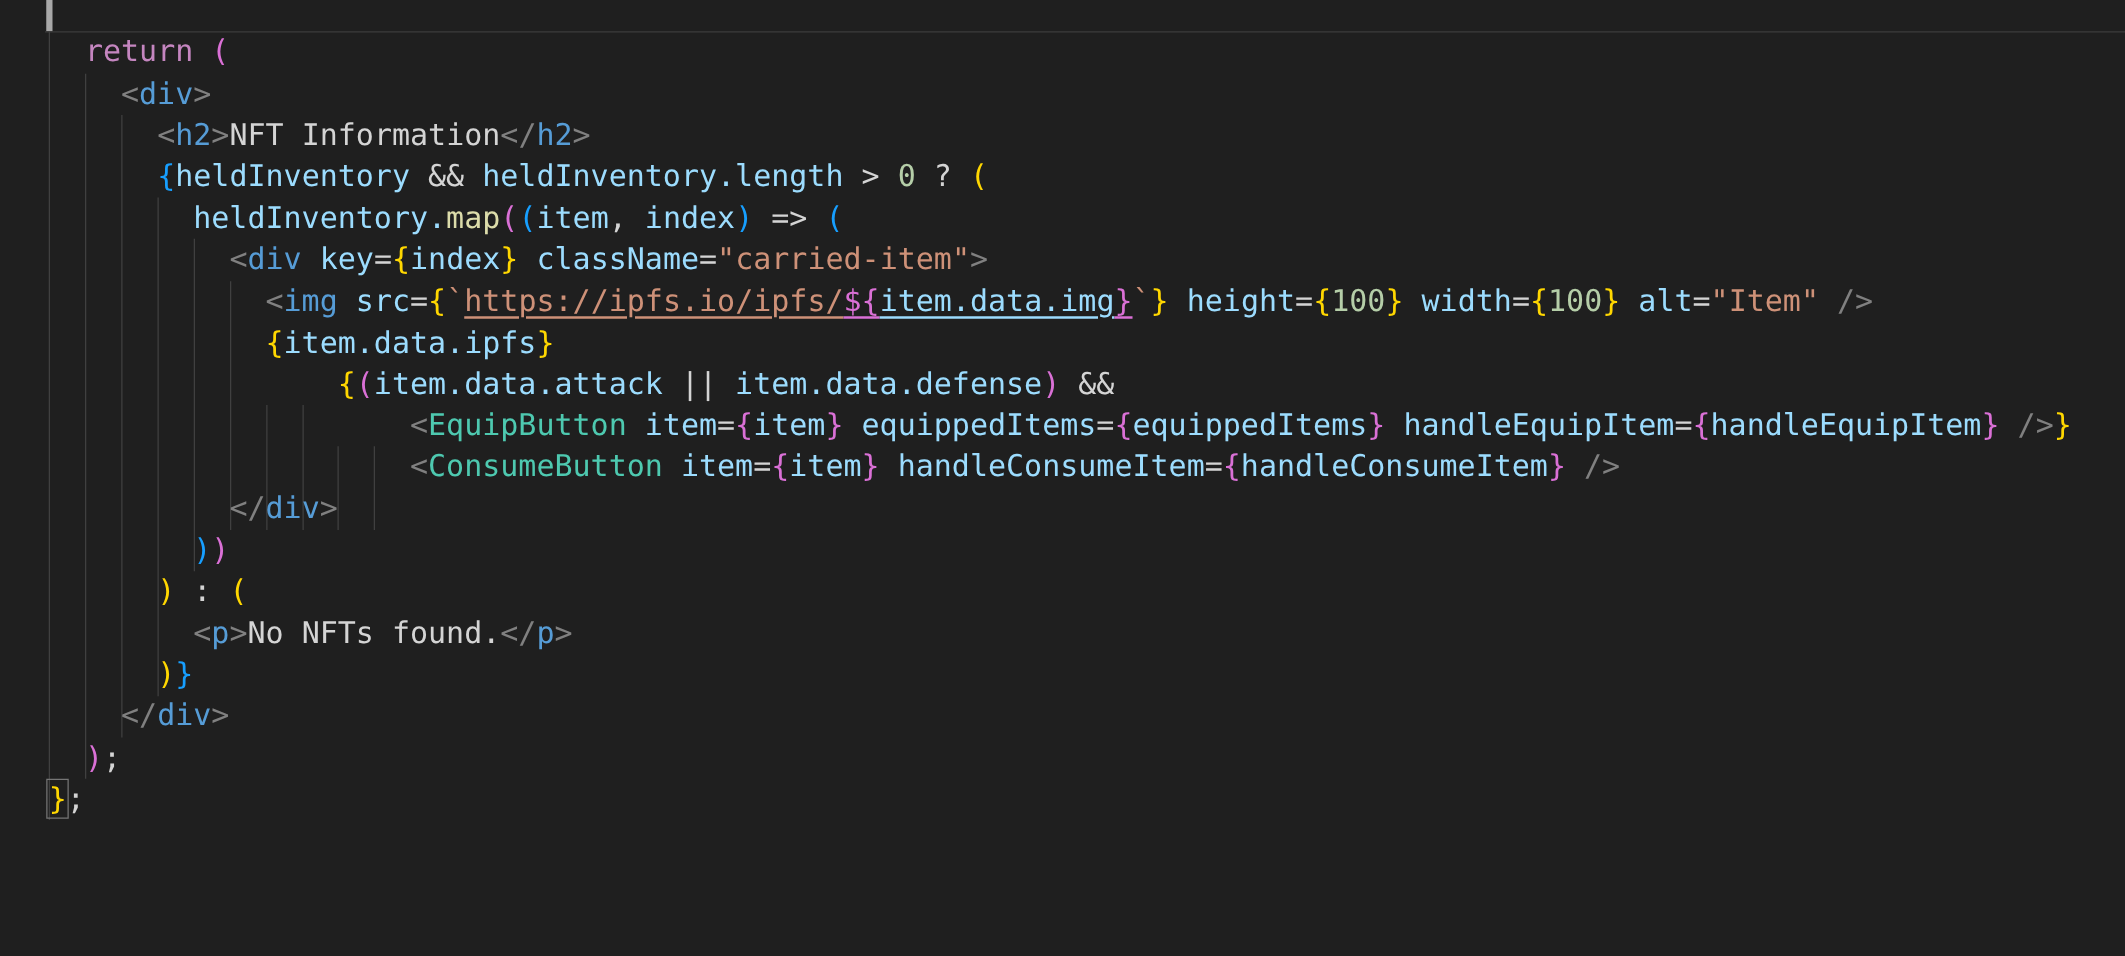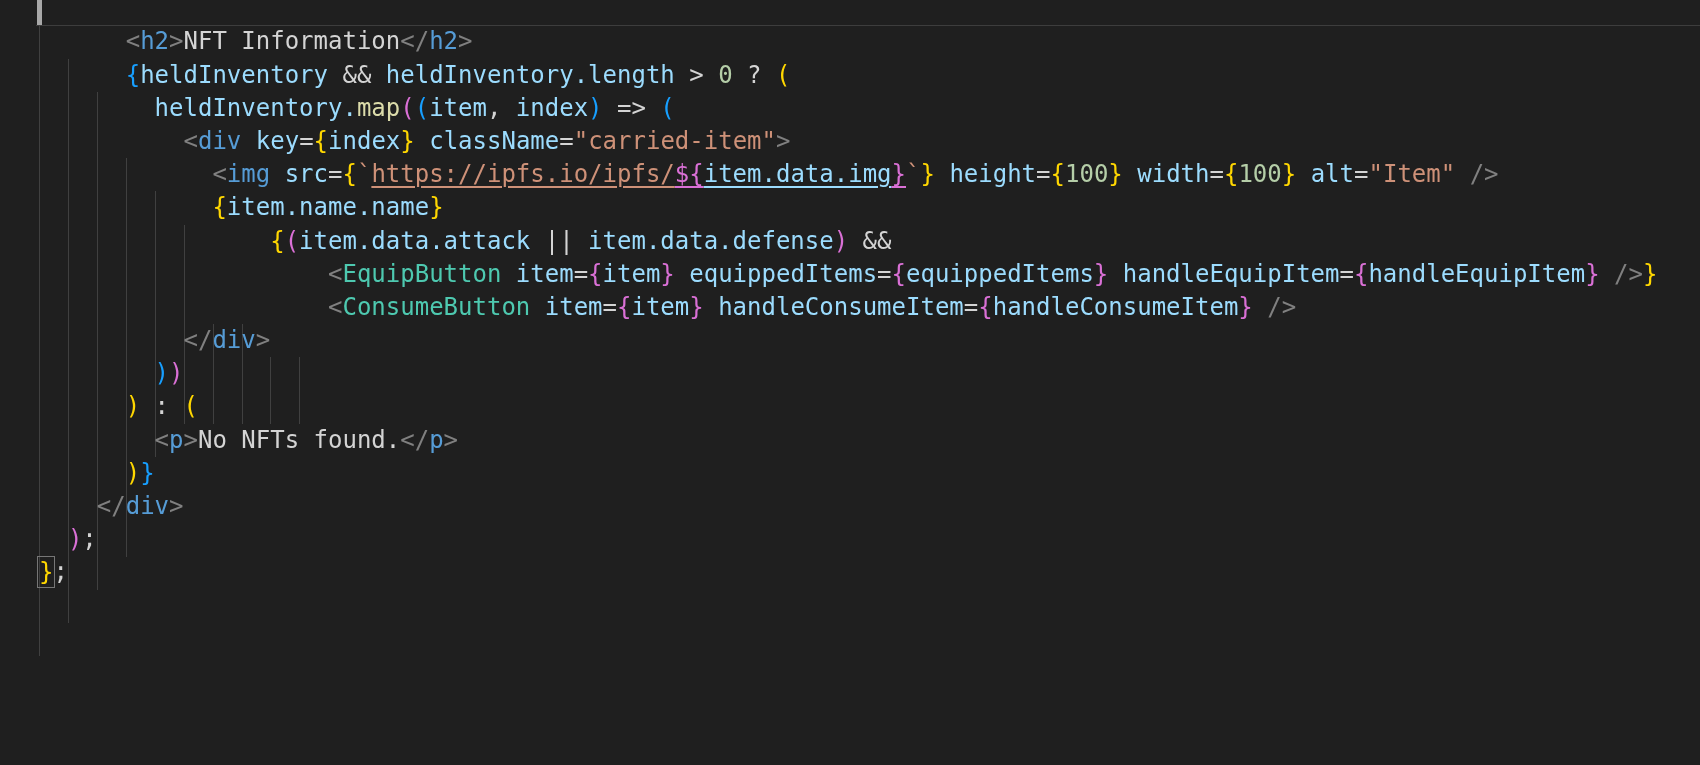--- a/index.html
+++ b/index.html
@@ -26,26 +26,28 @@
       <div class="guide" style="left: 155px; top: 191.4px; height: 265.6px; background: rgb(64, 64, 64);"></div>
       <div class="guide" style="left: 184px; top: 224.6px; height: 199.2px; background: rgb(64, 64, 64);"></div>
       <div class="guide" style="left: 213px; top: 324.2px; height: 99.6px; background: rgb(64, 64, 64);"></div>
       <div class="guide" style="left: 242px; top: 324.2px; height: 99.6px; background: rgb(64, 64, 64);"></div>
       <div class="guide" style="left: 270px; top: 357.4px; height: 66.4px; background: rgb(64, 64, 64);"></div>
       <div class="guide" style="left: 299px; top: 357.4px; height: 66.4px; background: rgb(64, 64, 64);"></div>
     </div>
   <div class="cursor" id="cursor" style="left: 36.5px; top: 0px; width: 5.5px; height: 25px; background: rgb(168, 168, 168);"></div>
   <div class="cl-border" id="clborder" style="left: 36px; top: 25px; width: 1664px; border-top-color: rgb(61, 61, 61);"></div>
   <div class="code" id="code" style="top: 25.4px; left: 39px;">
+      <div class="line"><span style="color: rgb(212, 212, 212);">  </span><span style="color: rgb(197, 134, 192);">return</span><span style="color: rgb(212, 212, 212);"> </span><span style="color: rgb(218, 112, 214);">(</span></div>
+      <div class="line"><span style="color: rgb(212, 212, 212);">    </span><span style="color: rgb(128, 128, 128);">&lt;</span><span style="color: rgb(86, 156, 214);">div</span><span style="color: rgb(128, 128, 128);">&gt;</span></div>
       <div class="line"><span style="color: rgb(212, 212, 212);">      </span><span style="color: rgb(128, 128, 128);">&lt;</span><span style="color: rgb(86, 156, 214);">h2</span><span style="color: rgb(128, 128, 128);">&gt;</span><span style="color: rgb(212, 212, 212);">NFT Information</span><span style="color: rgb(128, 128, 128);">&lt;/</span><span style="color: rgb(86, 156, 214);">h2</span><span style="color: rgb(128, 128, 128);">&gt;</span></div>
       <div class="line"><span style="color: rgb(212, 212, 212);">      </span><span style="color: rgb(23, 159, 255);">{</span><span style="color: rgb(156, 220, 254);">heldInventory</span><span style="color: rgb(212, 212, 212);"> &amp;&amp; </span><span style="color: rgb(156, 220, 254);">heldInventory</span><span style="color: rgb(156, 220, 254);">.</span><span style="color: rgb(156, 220, 254);">length</span><span style="color: rgb(212, 212, 212);"> &gt; </span><span style="color: rgb(181, 206, 168);">0</span><span style="color: rgb(212, 212, 212);"> ? </span><span style="color: rgb(255, 215, 0);">(</span></div>
       <div class="line"><span style="color: rgb(212, 212, 212);">        </span><span style="color: rgb(156, 220, 254);">heldInventory</span><span style="color: rgb(156, 220, 254);">.</span><span style="color: rgb(220, 220, 170);">map</span><span style="color: rgb(218, 112, 214);">(</span><span style="color: rgb(23, 159, 255);">(</span><span style="color: rgb(156, 220, 254);">item</span><span style="color: rgb(212, 212, 212);">, </span><span style="color: rgb(156, 220, 254);">index</span><span style="color: rgb(23, 159, 255);">)</span><span style="color: rgb(212, 212, 212);"> =&gt; </span><span style="color: rgb(23, 159, 255);">(</span></div>
       <div class="line"><span style="color: rgb(212, 212, 212);">          </span><span style="color: rgb(128, 128, 128);">&lt;</span><span style="color: rgb(86, 156, 214);">div</span><span style="color: rgb(212, 212, 212);"> </span><span style="color: rgb(156, 220, 254);">key</span><span style="color: rgb(212, 212, 212);">=</span><span style="color: rgb(255, 215, 0);">{</span><span style="color: rgb(156, 220, 254);">index</span><span style="color: rgb(255, 215, 0);">}</span><span style="color: rgb(212, 212, 212);"> </span><span style="color: rgb(156, 220, 254);">className</span><span style="color: rgb(212, 212, 212);">=</span><span style="color: rgb(206, 145, 120);">"carried-item"</span><span style="color: rgb(128, 128, 128);">&gt;</span></div>
       <div class="line"><span style="color: rgb(212, 212, 212);">            </span><span style="color: rgb(128, 128, 128);">&lt;</span><span style="color: rgb(86, 156, 214);">img</span><span style="color: rgb(212, 212, 212);"> </span><span style="color: rgb(156, 220, 254);">src</span><span style="color: rgb(212, 212, 212);">=</span><span style="color: rgb(255, 215, 0);">{</span><span style="color: rgb(206, 145, 120);">`</span><span class="u" style="color: rgb(206, 145, 120);">https://ipfs.io/ipfs/</span><span class="u" style="color: rgb(218, 112, 214);">${</span><span class="u" style="color: rgb(156, 220, 254);">item.data.img</span><span class="u" style="color: rgb(218, 112, 214);">}</span><span style="color: rgb(206, 145, 120);">`</span><span style="color: rgb(255, 215, 0);">}</span><span style="color: rgb(212, 212, 212);"> </span><span style="color: rgb(156, 220, 254);">height</span><span style="color: rgb(212, 212, 212);">=</span><span style="color: rgb(255, 215, 0);">{</span><span style="color: rgb(181, 206, 168);">100</span><span style="color: rgb(255, 215, 0);">}</span><span style="color: rgb(212, 212, 212);"> </span><span style="color: rgb(156, 220, 254);">width</span><span style="color: rgb(212, 212, 212);">=</span><span style="color: rgb(255, 215, 0);">{</span><span style="color: rgb(181, 206, 168);">100</span><span style="color: rgb(255, 215, 0);">}</span><span style="color: rgb(212, 212, 212);"> </span><span style="color: rgb(156, 220, 254);">alt</span><span style="color: rgb(212, 212, 212);">=</span><span style="color: rgb(206, 145, 120);">"Item"</span><span style="color: rgb(212, 212, 212);"> </span><span style="color: rgb(128, 128, 128);">/&gt;</span></div>
-      <div class="line"><span style="color: rgb(212, 212, 212);">            </span><span style="color: rgb(255, 215, 0);">{</span><span style="color: rgb(156, 220, 254);">item.name.name</span><span style="color: rgb(255, 215, 0);">}</span></div>
+      <div class="line"><span style="color: rgb(212, 212, 212);">            </span><span style="color: rgb(255, 215, 0);">{</span><span style="color: rgb(156, 220, 254);">item.data.ipfs</span><span style="color: rgb(255, 215, 0);">}</span></div>
       <div class="line"><span style="color: rgb(212, 212, 212);">                </span><span style="color: rgb(255, 215, 0);">{</span><span style="color: rgb(218, 112, 214);">(</span><span style="color: rgb(156, 220, 254);">item.data.attack</span><span style="color: rgb(212, 212, 212);"> || </span><span style="color: rgb(156, 220, 254);">item.data.defense</span><span style="color: rgb(218, 112, 214);">)</span><span style="color: rgb(212, 212, 212);"> &amp;&amp;</span></div>
       <div class="line"><span style="color: rgb(212, 212, 212);">                    </span><span style="color: rgb(128, 128, 128);">&lt;</span><span style="color: rgb(78, 201, 176);">EquipButton</span><span style="color: rgb(212, 212, 212);"> </span><span style="color: rgb(156, 220, 254);">item</span><span style="color: rgb(212, 212, 212);">=</span><span style="color: rgb(218, 112, 214);">{</span><span style="color: rgb(156, 220, 254);">item</span><span style="color: rgb(218, 112, 214);">}</span><span style="color: rgb(212, 212, 212);"> </span><span style="color: rgb(156, 220, 254);">equippedItems</span><span style="color: rgb(212, 212, 212);">=</span><span style="color: rgb(218, 112, 214);">{</span><span style="color: rgb(156, 220, 254);">equippedItems</span><span style="color: rgb(218, 112, 214);">}</span><span style="color: rgb(212, 212, 212);"> </span><span style="color: rgb(156, 220, 254);">handleEquipItem</span><span style="color: rgb(212, 212, 212);">=</span><span style="color: rgb(218, 112, 214);">{</span><span style="color: rgb(156, 220, 254);">handleEquipItem</span><span style="color: rgb(218, 112, 214);">}</span><span style="color: rgb(212, 212, 212);"> </span><span style="color: rgb(128, 128, 128);">/&gt;</span><span style="color: rgb(255, 215, 0);">}</span></div>
       <div class="line"><span style="color: rgb(212, 212, 212);">                    </span><span style="color: rgb(128, 128, 128);">&lt;</span><span style="color: rgb(78, 201, 176);">ConsumeButton</span><span style="color: rgb(212, 212, 212);"> </span><span style="color: rgb(156, 220, 254);">item</span><span style="color: rgb(212, 212, 212);">=</span><span style="color: rgb(218, 112, 214);">{</span><span style="color: rgb(156, 220, 254);">item</span><span style="color: rgb(218, 112, 214);">}</span><span style="color: rgb(212, 212, 212);"> </span><span style="color: rgb(156, 220, 254);">handleConsumeItem</span><span style="color: rgb(212, 212, 212);">=</span><span style="color: rgb(218, 112, 214);">{</span><span style="color: rgb(156, 220, 254);">handleConsumeItem</span><span style="color: rgb(218, 112, 214);">}</span><span style="color: rgb(212, 212, 212);"> </span><span style="color: rgb(128, 128, 128);">/&gt;</span></div>
       <div class="line"><span style="color: rgb(212, 212, 212);">          </span><span style="color: rgb(128, 128, 128);">&lt;/</span><span style="color: rgb(86, 156, 214);">div</span><span style="color: rgb(128, 128, 128);">&gt;</span></div>
       <div class="line"><span style="color: rgb(212, 212, 212);">        </span><span style="color: rgb(23, 159, 255);">)</span><span style="color: rgb(218, 112, 214);">)</span></div>
       <div class="line"><span style="color: rgb(212, 212, 212);">      </span><span style="color: rgb(255, 215, 0);">)</span><span style="color: rgb(212, 212, 212);"> : </span><span style="color: rgb(255, 215, 0);">(</span></div>
       <div class="line"><span style="color: rgb(212, 212, 212);">        </span><span style="color: rgb(128, 128, 128);">&lt;</span><span style="color: rgb(86, 156, 214);">p</span><span style="color: rgb(128, 128, 128);">&gt;</span><span style="color: rgb(212, 212, 212);">No NFTs found.</span><span style="color: rgb(128, 128, 128);">&lt;/</span><span style="color: rgb(86, 156, 214);">p</span><span style="color: rgb(128, 128, 128);">&gt;</span></div>
       <div class="line"><span style="color: rgb(212, 212, 212);">      </span><span style="color: rgb(255, 215, 0);">)</span><span style="color: rgb(23, 159, 255);">}</span></div>
       <div class="line"><span style="color: rgb(212, 212, 212);">    </span><span style="color: rgb(128, 128, 128);">&lt;/</span><span style="color: rgb(86, 156, 214);">div</span><span style="color: rgb(128, 128, 128);">&gt;</span></div>
       <div class="line"><span style="color: rgb(212, 212, 212);">  </span><span style="color: rgb(218, 112, 214);">)</span><span style="color: rgb(212, 212, 212);">;</span></div>

